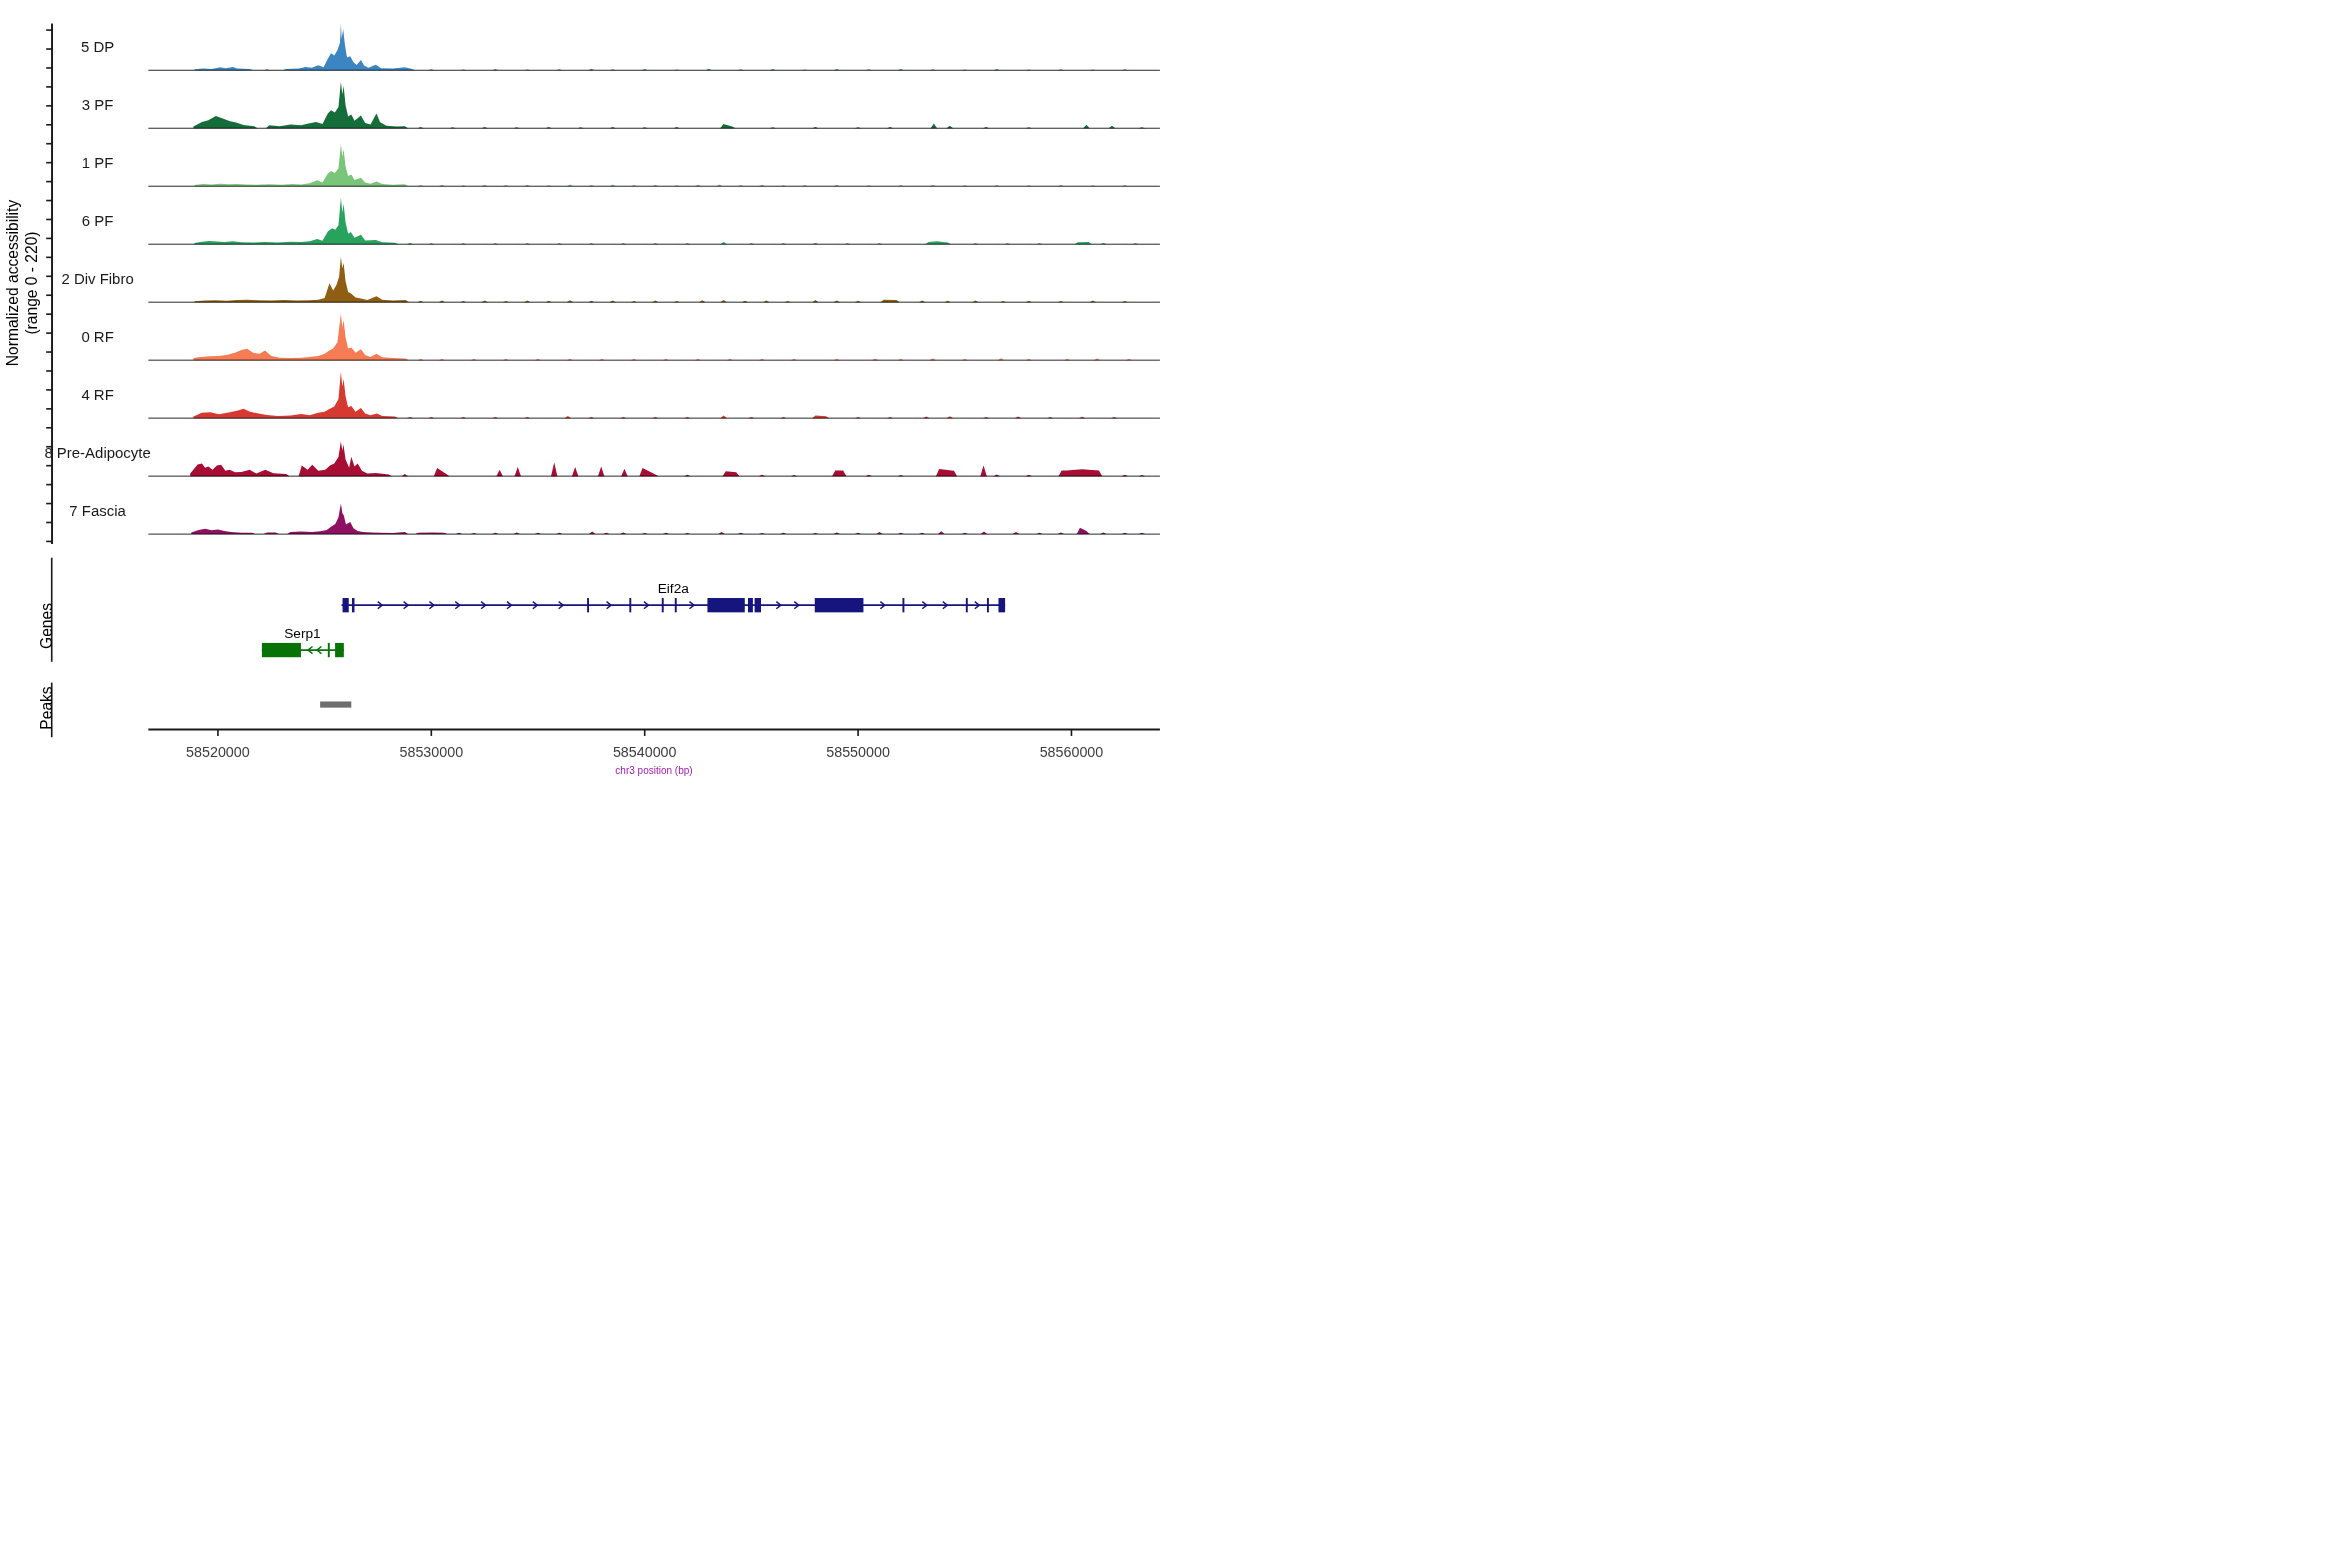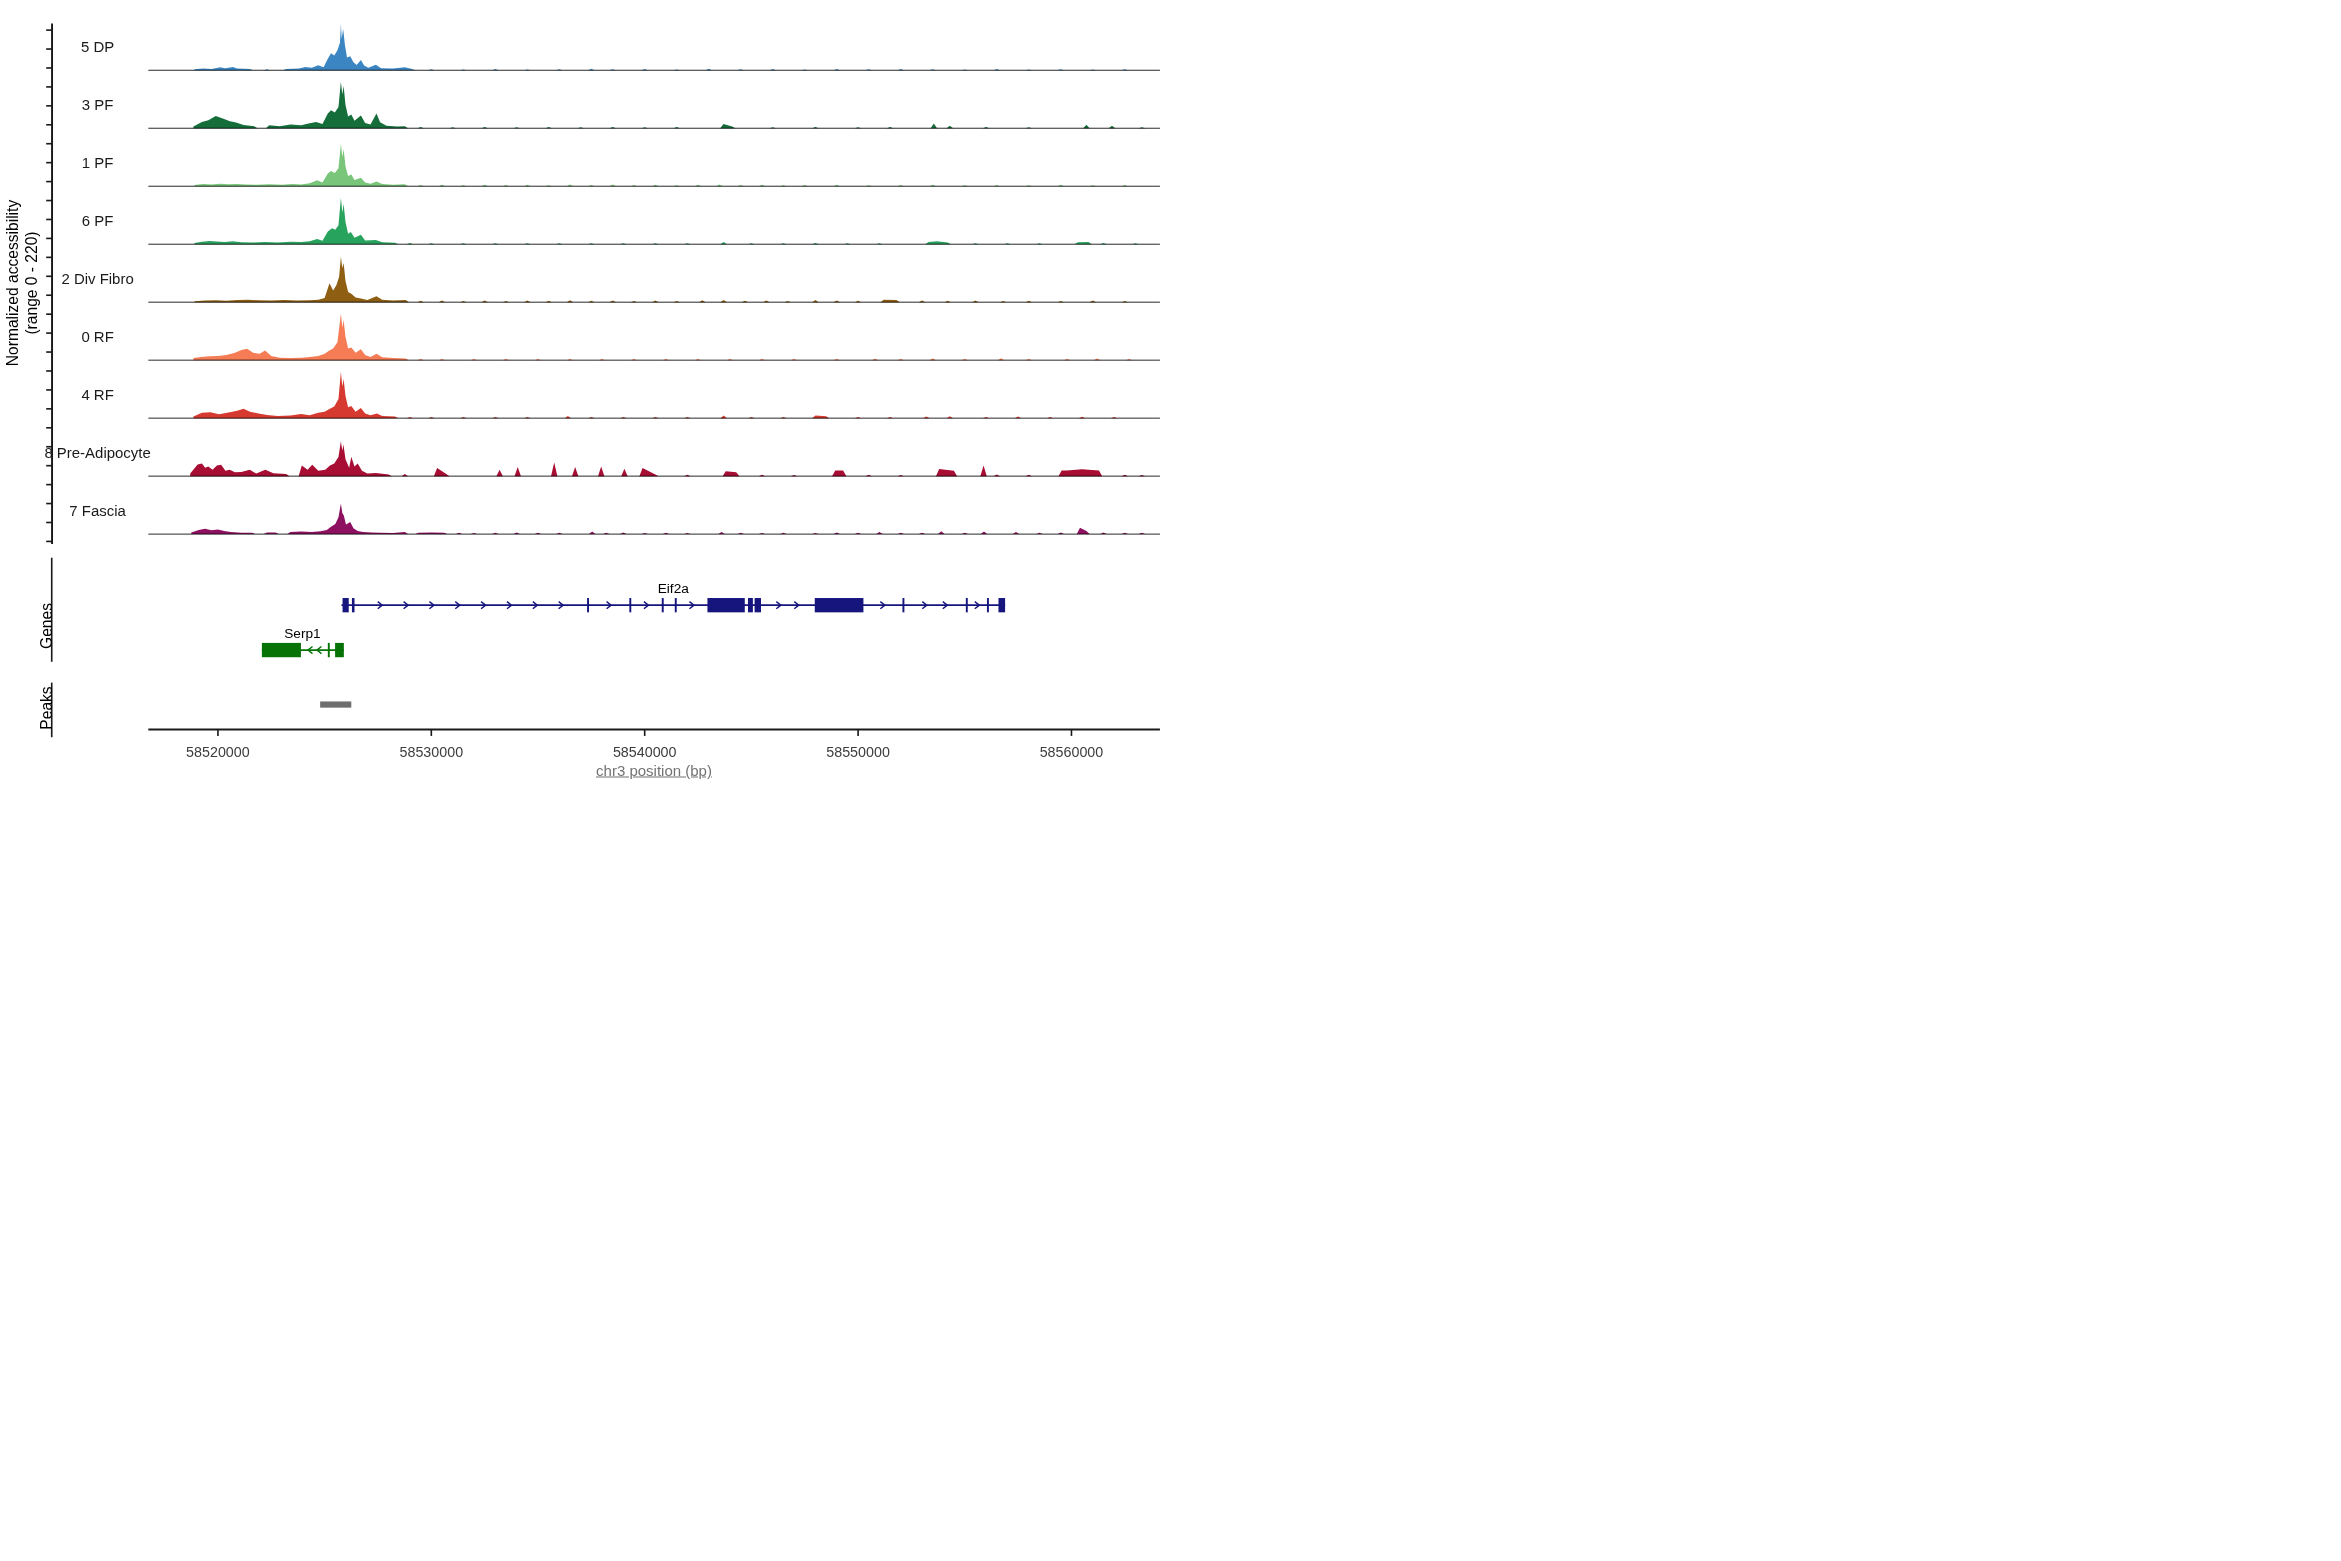--- a/index.html
+++ b/index.html
@@ -6,21 +6,21 @@
   .fig{position:relative;width:1171px;height:781px;background:#fff;
        font-family:"Liberation Sans",sans-serif;overflow:hidden;padding-left:28px;}
   .fig svg{position:absolute;left:0;top:0;}
   .ylab{position:absolute;top:283px;left:22px;transform:translate(-50%,-50%) rotate(-90deg);
         text-align:center;white-space:nowrap;font-size:15.6px;color:#000;line-height:1.25;}
   .seclab{position:absolute;transform:translate(-50%,-50%) rotate(-90deg);
         font-size:15.6px;color:#000;white-space:nowrap;}
   .seclab.genes{left:47px;top:626px;}
   .seclab.peaks{left:47px;top:708px;}
   .xtitle{position:absolute;left:654px;top:770px;transform:translate(-50%,-50%);
-        font-size:15px;color:#737373;white-space:nowrap;text-decoration:underline;}
+        font-size:10px;color:#a21caf;white-space:nowrap;}
   text{font-family:"Liberation Sans",sans-serif;}
 </style>
 </head>
 <body>
 
 <div class="fig">
   <svg id="chart" width="1171" height="781" viewBox="0 0 1800 1200">
       <g>
         <path d="M298.9,107.75 L298.9,106.13 L312.0,105.15 L325.2,105.80 L338.3,103.20 L346.5,104.83 L358.0,102.55 L364.5,105.15 L384.2,105.80 L389.1,107.75 L389.1,107.75 Z M405.5,107.75 L405.5,107.75 L410.4,106.13 L415.4,107.75 L415.4,107.75 Z M435.0,107.75 L435.0,107.75 L440.0,105.80 L459.6,105.15 L469.5,102.55 L479.3,103.85 L489.2,99.95 L497.4,103.20 L503.9,89.88 L508.8,81.75 L513.8,85.00 L518.7,76.88 L522.6,65.50 L524.0,36.25 L525.2,59.00 L527.5,44.38 L530.2,68.75 L533.4,88.25 L538.4,86.30 L543.3,95.40 L548.2,99.63 L554.8,92.15 L559.7,100.60 L566.2,103.85 L577.7,99.30 L585.9,104.50 L604.0,105.15 L622.3,103.20 L633.5,105.80 L638.4,107.75 L638.4,107.75 Z M658.1,107.75 L658.1,107.75 L663.0,106.13 L667.9,107.75 L667.9,107.75 Z M707.3,107.75 L707.3,107.75 L712.2,106.45 L717.1,107.75 L717.1,107.75 Z M756.5,107.75 L756.5,107.75 L761.4,105.80 L766.3,107.75 L766.3,107.75 Z M805.7,107.75 L805.7,107.75 L810.6,106.45 L815.5,107.75 L815.5,107.75 Z M854.9,107.75 L854.9,107.75 L859.8,106.13 L864.7,107.75 L864.7,107.75 Z M904.1,107.75 L904.1,107.75 L909.0,105.47 L913.9,107.75 L913.9,107.75 Z M936.9,107.75 L936.9,107.75 L941.8,106.13 L946.7,107.75 L946.7,107.75 Z M986.1,107.75 L986.1,107.75 L991.0,105.80 L995.9,107.75 L995.9,107.75 Z M1035.3,107.75 L1035.3,107.75 L1040.2,106.45 L1045.1,107.75 L1045.1,107.75 Z M1084.5,107.75 L1084.5,107.75 L1089.4,105.47 L1094.3,107.75 L1094.3,107.75 Z M1133.7,107.75 L1133.7,107.75 L1138.6,106.13 L1143.5,107.75 L1143.5,107.75 Z M1182.9,107.75 L1182.9,107.75 L1187.8,105.80 L1192.7,107.75 L1192.7,107.75 Z M1232.1,107.75 L1232.1,107.75 L1237.0,106.45 L1241.9,107.75 L1241.9,107.75 Z M1281.3,107.75 L1281.3,107.75 L1286.2,105.80 L1291.1,107.75 L1291.1,107.75 Z M1330.5,107.75 L1330.5,107.75 L1335.4,106.13 L1340.3,107.75 L1340.3,107.75 Z M1379.7,107.75 L1379.7,107.75 L1384.6,105.80 L1389.5,107.75 L1389.5,107.75 Z M1428.9,107.75 L1428.9,107.75 L1433.8,106.13 L1438.7,107.75 L1438.7,107.75 Z M1478.1,107.75 L1478.1,107.75 L1483.0,106.45 L1487.9,107.75 L1487.9,107.75 Z M1527.3,107.75 L1527.3,107.75 L1532.2,105.80 L1537.1,107.75 L1537.1,107.75 Z M1576.5,107.75 L1576.5,107.75 L1581.4,106.45 L1586.3,107.75 L1586.3,107.75 Z M1625.7,107.75 L1625.7,107.75 L1630.6,106.13 L1635.5,107.75 L1635.5,107.75 Z M1674.9,107.75 L1674.9,107.75 L1679.8,106.45 L1684.7,107.75 L1684.7,107.75 Z M1724.1,107.75 L1724.1,107.75 L1729.0,106.13 L1733.9,107.75 L1733.9,107.75 Z " fill="#3b85c2" stroke="none"></path>
         <line x1="228" x2="1783" y1="107.75" y2="107.75" stroke="#000" stroke-width="1.3"></line>

